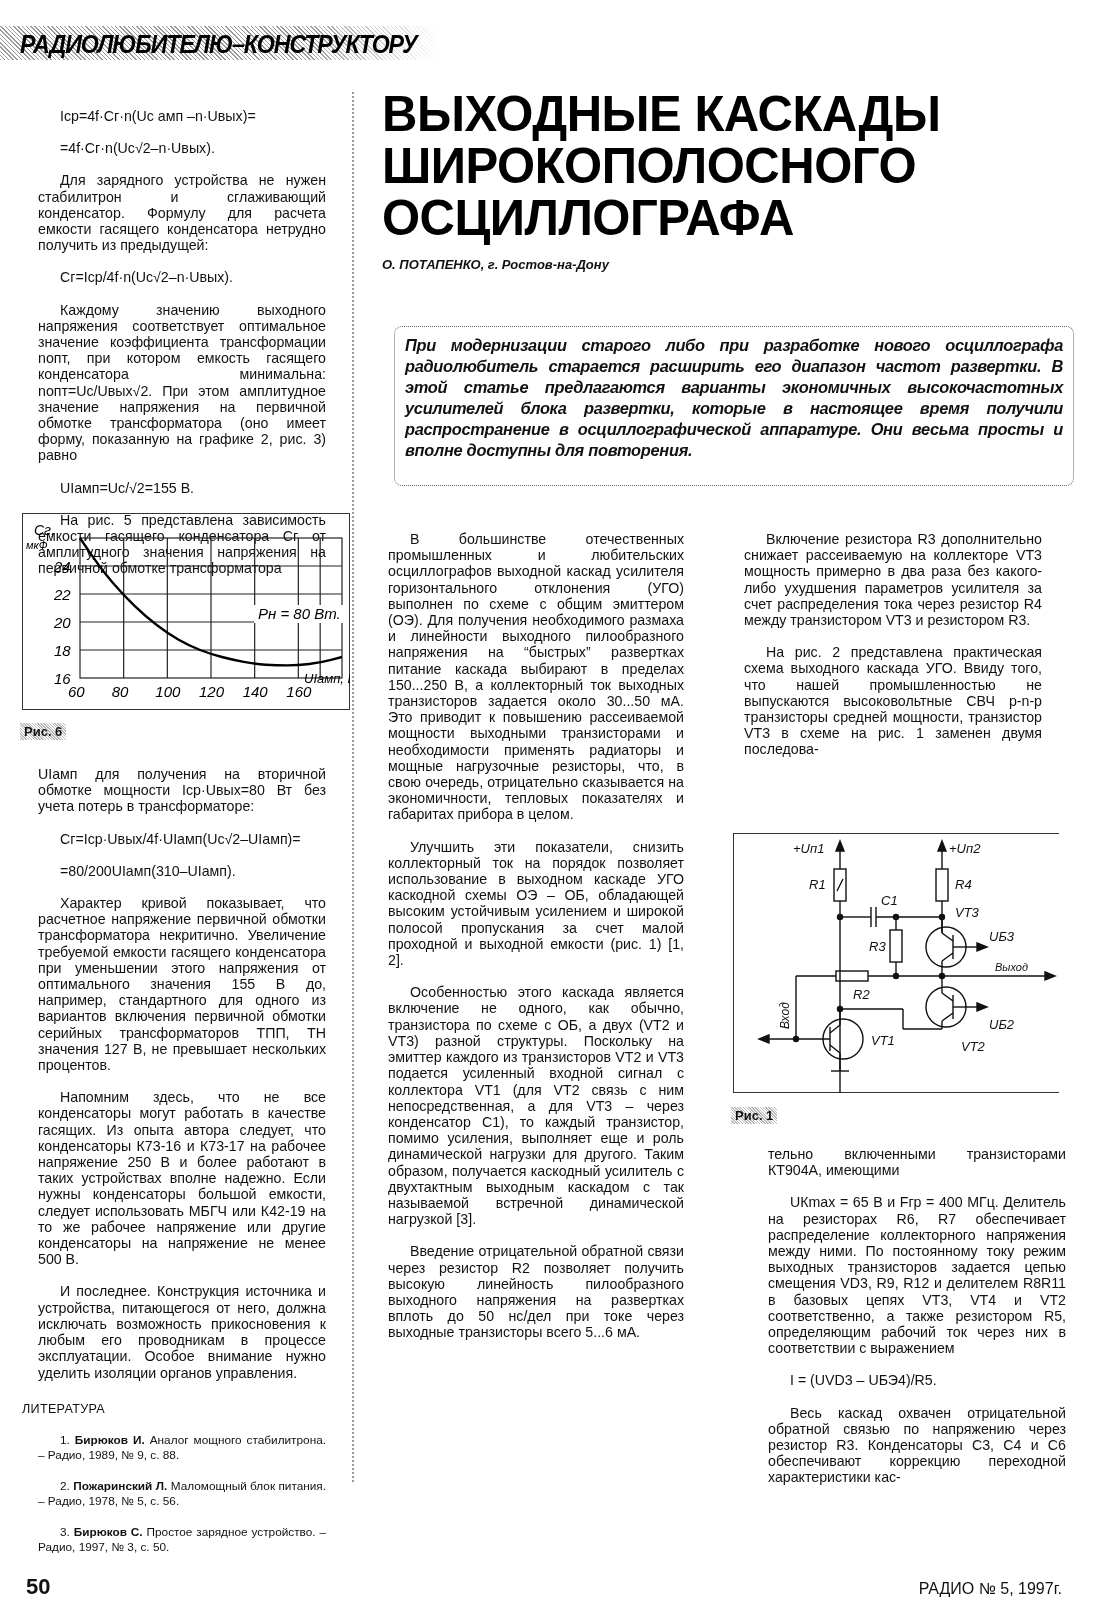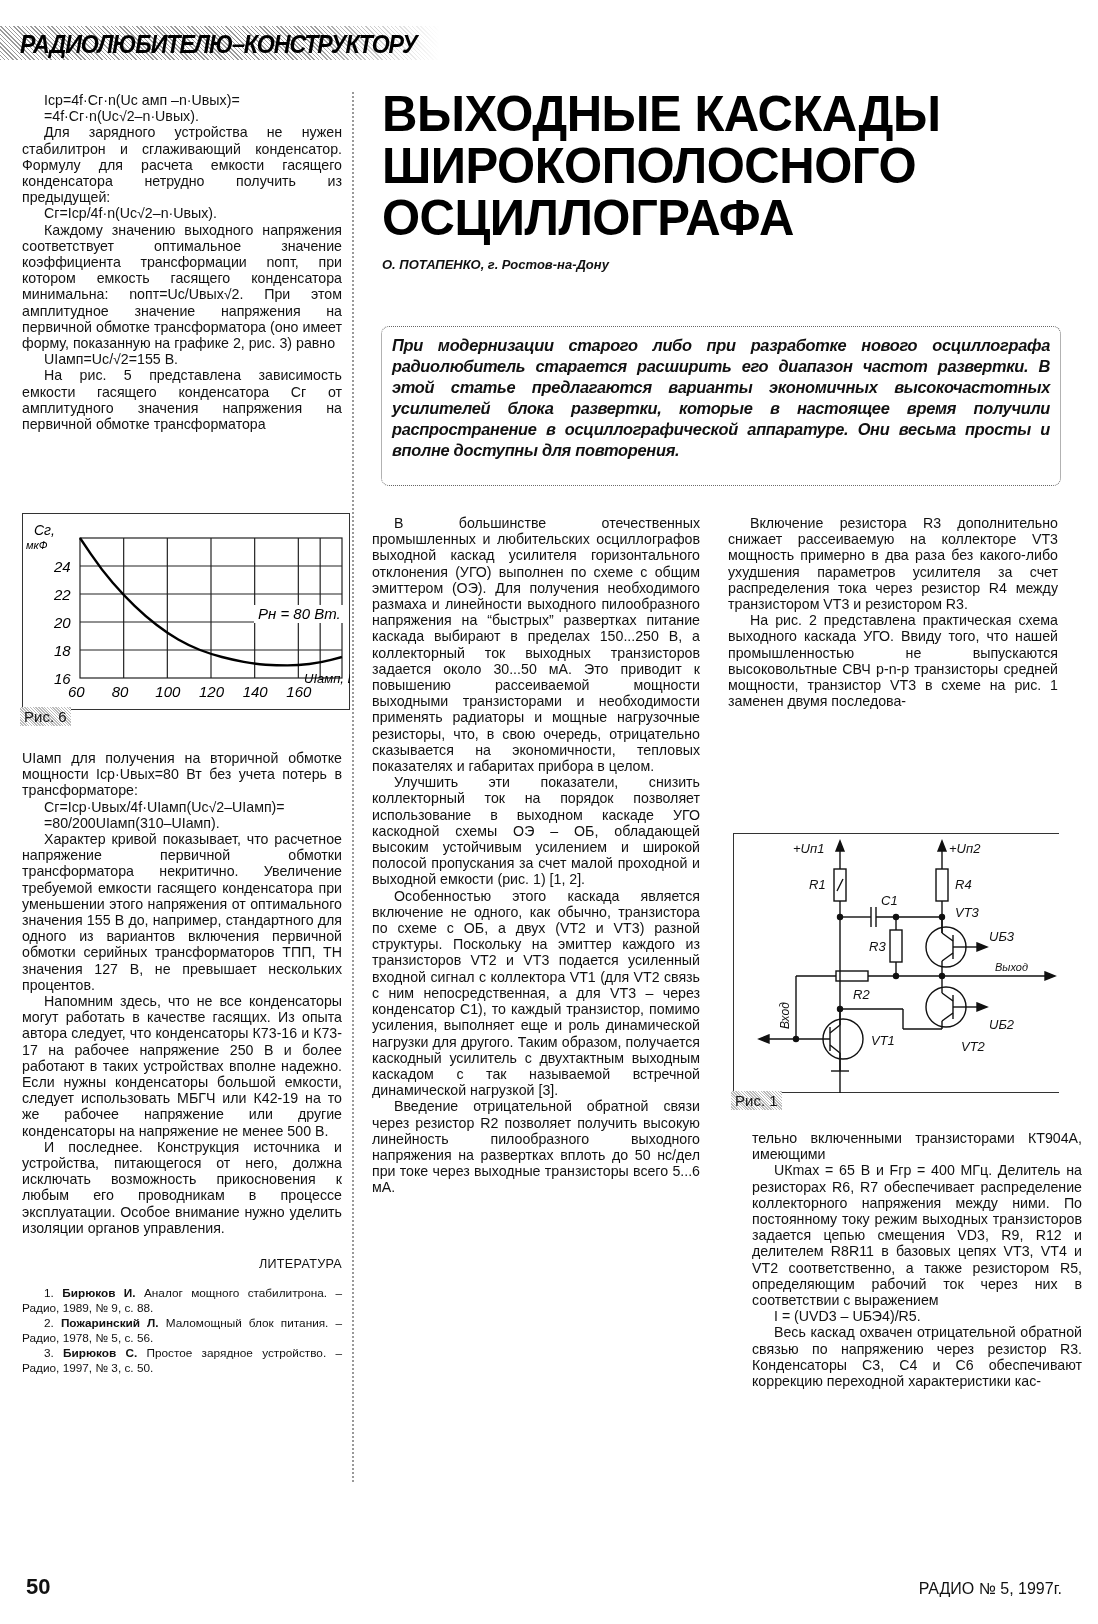--- a/index.html
+++ b/index.html
@@ -6,34 +6,34 @@
   body { width: 1098px; height: 1624px; position: relative; overflow: hidden;
          font-family: "Liberation Sans", sans-serif; color: #111; }
   .band { position: absolute; left: 0; top: 26px; width: 440px; height: 34px;
           background: repeating-linear-gradient(45deg, #9a9a9a 0 1px, #ffffff 1px 3px);
           -webkit-mask-image: linear-gradient(to right, #000 70%, transparent 100%);
           mask-image: linear-gradient(to right, #000 70%, transparent 100%); }
   .rubric { position: absolute; left: 20px; top: 30px; font-weight: bold; font-style: italic;
             font-size: 25px; letter-spacing: -1.2px; transform: scaleX(0.93); transform-origin: left;
             color: #000; white-space: nowrap; }
   .col { position: absolute; font-size: 14.2px; line-height: 16.2px; text-align: justify; }
-  .col p { margin: 0; text-indent: 22px; }
+  .col p { margin: 16px; text-indent: 22px; }
   .col p.ni { text-indent: 0; }
   .vsep { position: absolute; width: 0; border-left: 2px dotted #999; }
   .title { position: absolute; left: 382px; top: 88px; font-weight: bold; font-size: 50px;
            line-height: 52px; letter-spacing: -0.5px; color: #000; transform: scaleX(0.98); transform-origin: left; }
   .author { position: absolute; left: 382px; top: 257px; font-weight: bold; font-style: italic; font-size: 13px; }
-  .lead { position: absolute; left: 381px; top: 326px; width: 680px; height: 160px;
+  .lead { position: absolute; left: 394px; top: 326px; width: 680px; height: 160px;
           border: 1.5px dotted #666; border-radius: 8px; box-sizing: border-box; padding: 8px 10px 0 10px; }
   .lead-text { font-weight: bold; font-style: italic; font-size: 16.4px; line-height: 21px;
                text-align: justify; letter-spacing: -0.3px; }
   .figbox { position: absolute; border: 1.5px solid #333; box-sizing: border-box; }
-  .figtag { position: absolute; font-weight: normal; font-size: 15px; padding: 1px 4px;
-            background: repeating-linear-gradient(45deg, #bbb 0 1px, #fff 1px 2px); }
-  .refs-title { text-align: right; font-size: 12.6px; margin: 20px 0 14px 0; letter-spacing: 0.3px; }
+  .figtag { position: absolute; font-weight: bold; font-size: 13px; padding: 1px 4px;
+            background: repeating-linear-gradient(45deg, #bbb 0 1px, #fff 1px 2px); margin-top: 16px; }
+  .refs-title { text-align: left; font-size: 12.6px; margin: 20px 0 14px 0; letter-spacing: 0.3px; }
   .ref { font-size: 11.8px; line-height: 15px; text-indent: 22px; margin: 0; text-align: justify; }
   .ref b { font-weight: bold; }
   .footer-page { position: absolute; left: 26px; top: 1574px; font-weight: bold; font-size: 22px; }
   .footer-issue { position: absolute; right: 36px; top: 1580px; font-size: 16px; }
   svg text { font-family: "Liberation Sans", sans-serif; font-style: italic; }
 </style>
 </head>
 <body>
 
 <div class="band"></div>

